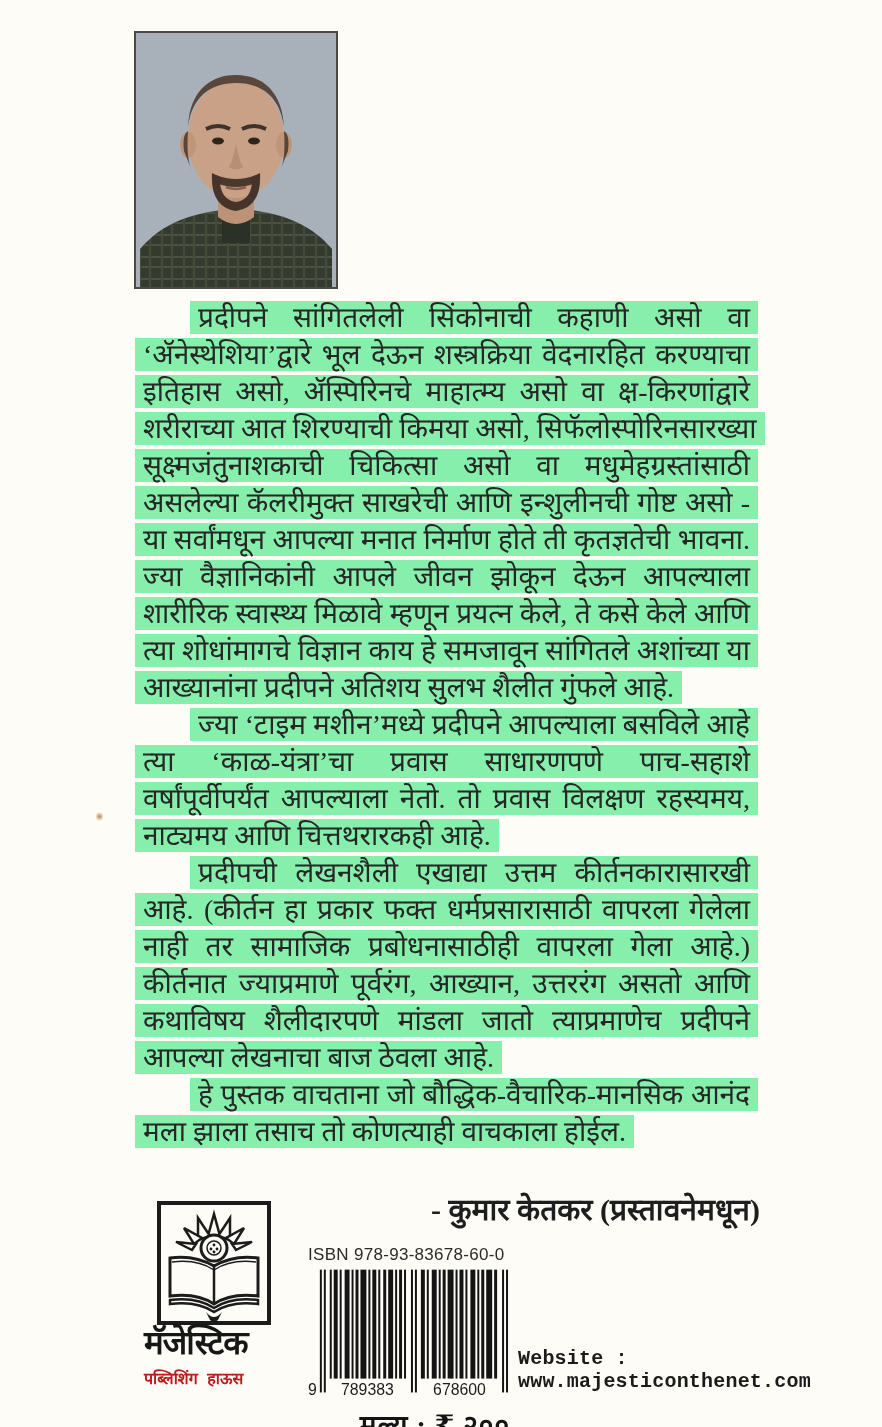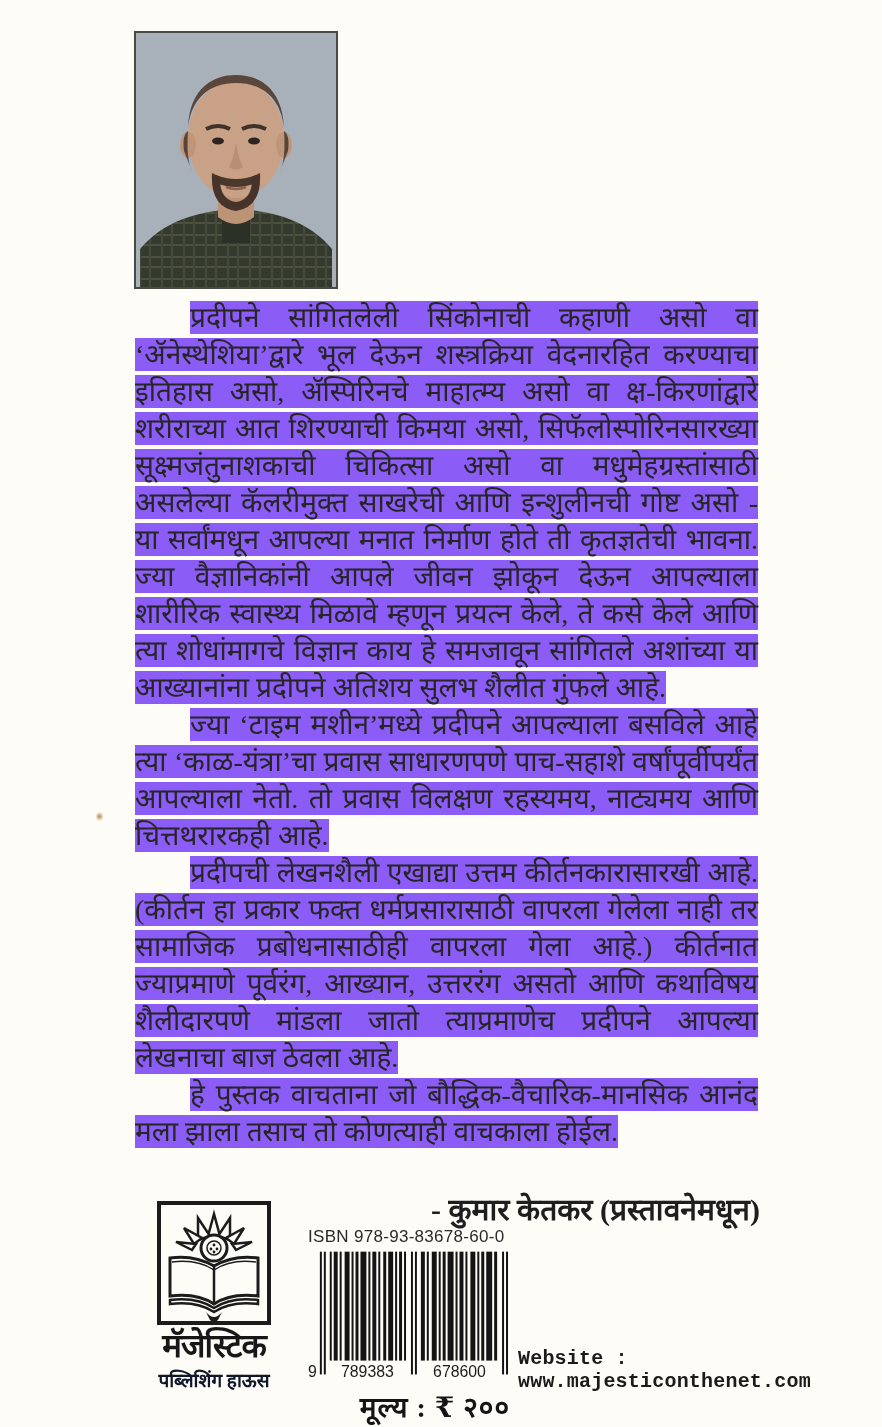--- a/index.html
+++ b/index.html
@@ -11,39 +11,39 @@
   
   .photo{position:absolute;left:134px;top:31px;width:204px;height:258px;}
   .photo svg{display:block;width:100%;height:100%;}
   
   .body-text{
     position:absolute;left:135px;top:299px;width:623px;
     font-size:28px;line-height:37px;text-align:justify;color:#262626;
   }
   .body-text p{margin:0;text-indent:55px;}
   .hl{
-    background:#8b5cf6;
+    background:#86efac;
     -webkit-box-decoration-break:clone;box-decoration-break:clone;
-    padding:1px 0;
+    padding:1px 8px;
   }
   
   .attribution{
     position:absolute;left:135px;top:1188px;width:625px;
     text-align:right;font-size:30px;font-weight:bold;color:#1e1e1e;
   }
   
-  .logo-block{position:absolute;left:144px;top:1200px;width:140px;text-align:center;}
+  .logo-block{position:absolute;left:144px;top:1200px;width:140px;font-family:Liberation Mono, monospace;}
   .logo-block svg{display:block;margin:0 auto;}
   .pub-name{font-size:33px;font-weight:bold;line-height:1.05;margin-top:3px;letter-spacing:-1px;color:#171717;}
-  .pub-sub{font-size:19px;font-weight:bold;margin-top:3px;color:#0f172a;}
+  .pub-sub{font-size:16px;font-weight:bold;margin-top:3px;color:#b91c1c;}
   
   .barcode-block{position:absolute;left:306px;top:1227px;width:214px;}
   .isbn-label{
     font-family:"Liberation Sans","DejaVu Sans",sans-serif;
-    font-size:17px;color:#2a2a2a;letter-spacing:.3px;margin:0 0 4px 2px;
+    font-size:17px;color:#2a2a2a;letter-spacing:.3px;margin:18px 0 4px 2px;
   }
   .barcode-svg{display:block;}
   .barcode-digits{font-family:"Liberation Sans","DejaVu Sans",sans-serif;font-size:16px;fill:#1c1c1c;}
   .price{
     font-size:28px;font-weight:bold;color:#141414;text-align:right;
     width:204px;margin-top:2px;letter-spacing:1px;
   }
   
   .website{
     position:absolute;left:518px;top:1347px;

